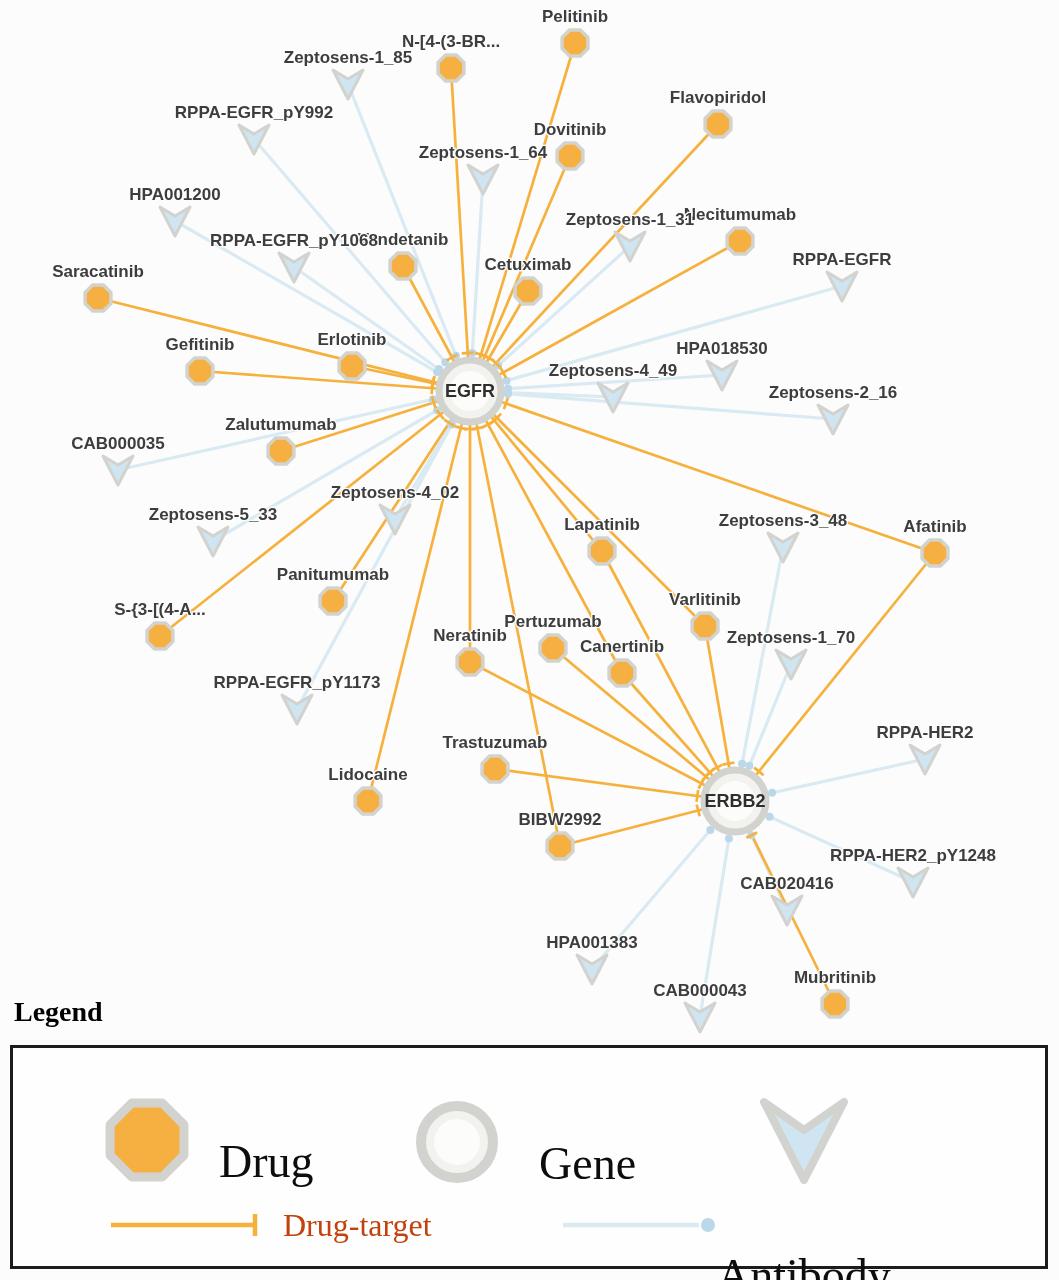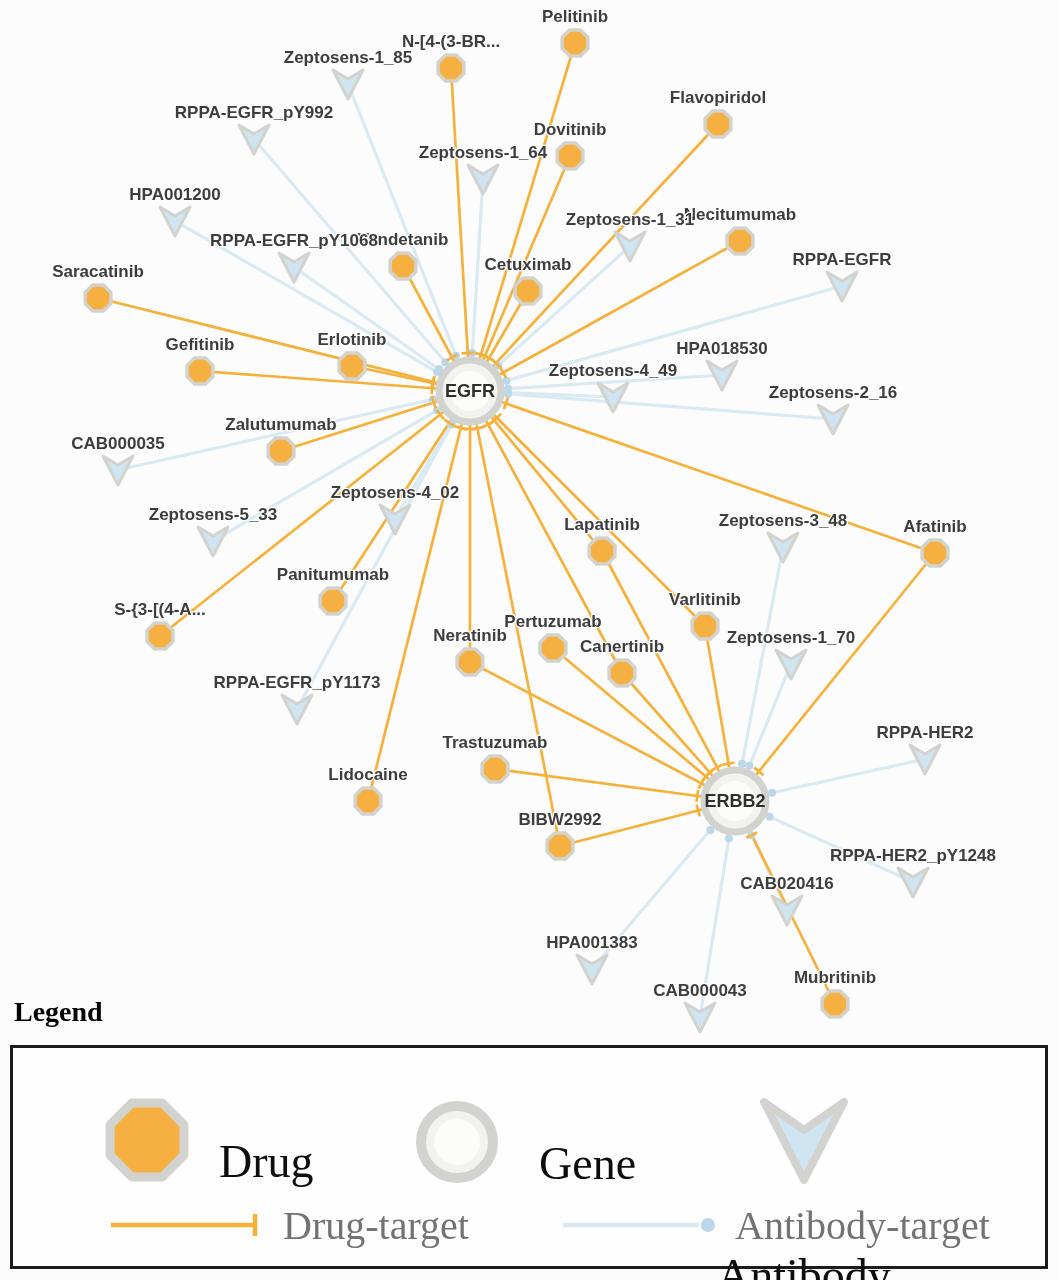--- a/index.html
+++ b/index.html
@@ -30,21 +30,21 @@
     width:1038px; height:224px;
     border:3px solid #1C1C1C; background:#FEFEFE;
   }
   .legend-item { position:absolute; display:flex; align-items:center; }
   .legend-node-label {
     font-family:"Liberation Serif", serif;
     font-size:46px; color:#0d0d0d; white-space:nowrap;margin-top:43px;
   }
   .legend-edge-label {
     font-family:"Liberation Serif", serif;
-    font-size:40px; color:#737373; white-space:nowrap;
+    font-size:32px; color:#c2410c; white-space:nowrap;
   }
   .li-drug { left:86px; top:44px; gap:24px; }
   .li-gene { left:398px; top:46px; gap:36px; }
   .li-antibody { left:704px; top:38px; gap:18px;flex-direction:column; }
   .li-drug-target { left:96px; top:149px; height:56px; gap:14px; }
   .li-antibody-target { left:548px; top:149px; height:56px; gap:14px; }
 </style>
 </head>
 <body>
 
@@ -379,17 +379,16 @@
         <line x1="146" y1="3" x2="146" y2="25" stroke-width="4.5" stroke="#F6B13C"></line>
       </svg>
       <span class="legend-edge-label">Drug-target</span>
     </div>
 
     <div class="legend-item li-antibody-target">
       <svg width="160" height="28" viewBox="0 0 160 28">
         <line x1="2" y1="14" x2="138" y2="14" stroke-width="4.5" stroke="#DAEAF3"></line>
         <circle cx="147" cy="14" r="7" fill="#BBD8EA"></circle>
       </svg>
-      <span class="legend-edge-label">Antibody-target</span>
     </div>
 
   </div>
 </div>
 
 </body></html>

